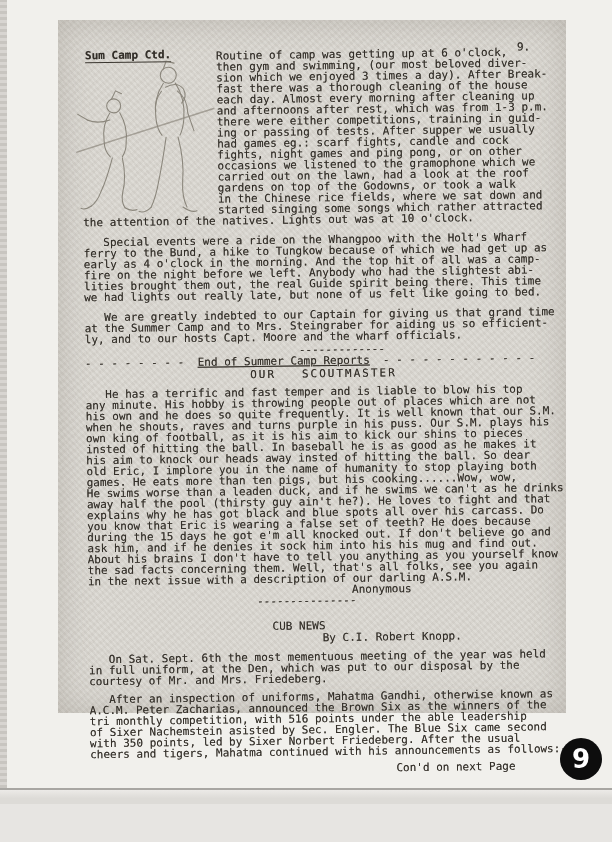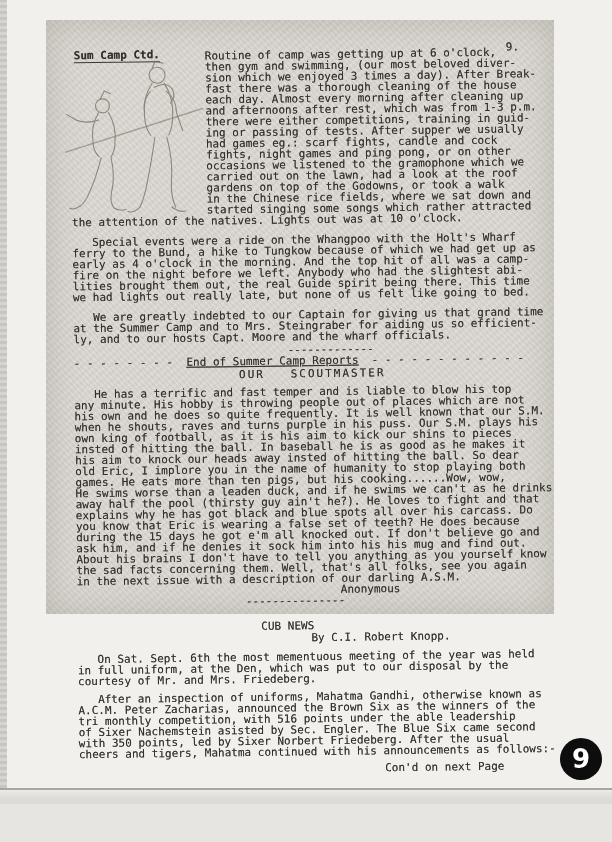--- a/index.html
+++ b/index.html
@@ -6,21 +6,21 @@
   body {
     width:612px; height:842px; position:relative; overflow:hidden;
     background:#f1f0ec;
     font-family:"DejaVu Sans Mono", monospace;
   }
   .binder-strip {
     position:absolute; left:0; top:0; width:7px; height:842px;
     background:repeating-linear-gradient(0deg,#c8c5c0 0 3px,#d8d5d1 3px 6px);
   }
   .photo {
-    position:absolute; left:46px; top:20px; width:508px; height:594px;
+    position:absolute; left:58px; top:20px; width:508px; height:693px;
     background:
       repeating-linear-gradient(47deg, rgba(255,255,255,0.05) 0 2px, rgba(95,90,80,0.05) 2px 4px),
       repeating-linear-gradient(-41deg, rgba(255,255,255,0.04) 0 3px, rgba(105,100,88,0.04) 3px 6px),
       #dbd8d2;
     box-shadow: inset 0 0 35px rgba(110,105,95,0.28);
   }
   .typed {
     position:absolute; inset:0;
     transform:rotate(-0.75deg); transform-origin:40% 60%;
     color:#332f29; font-size:11px; line-height:11px;

